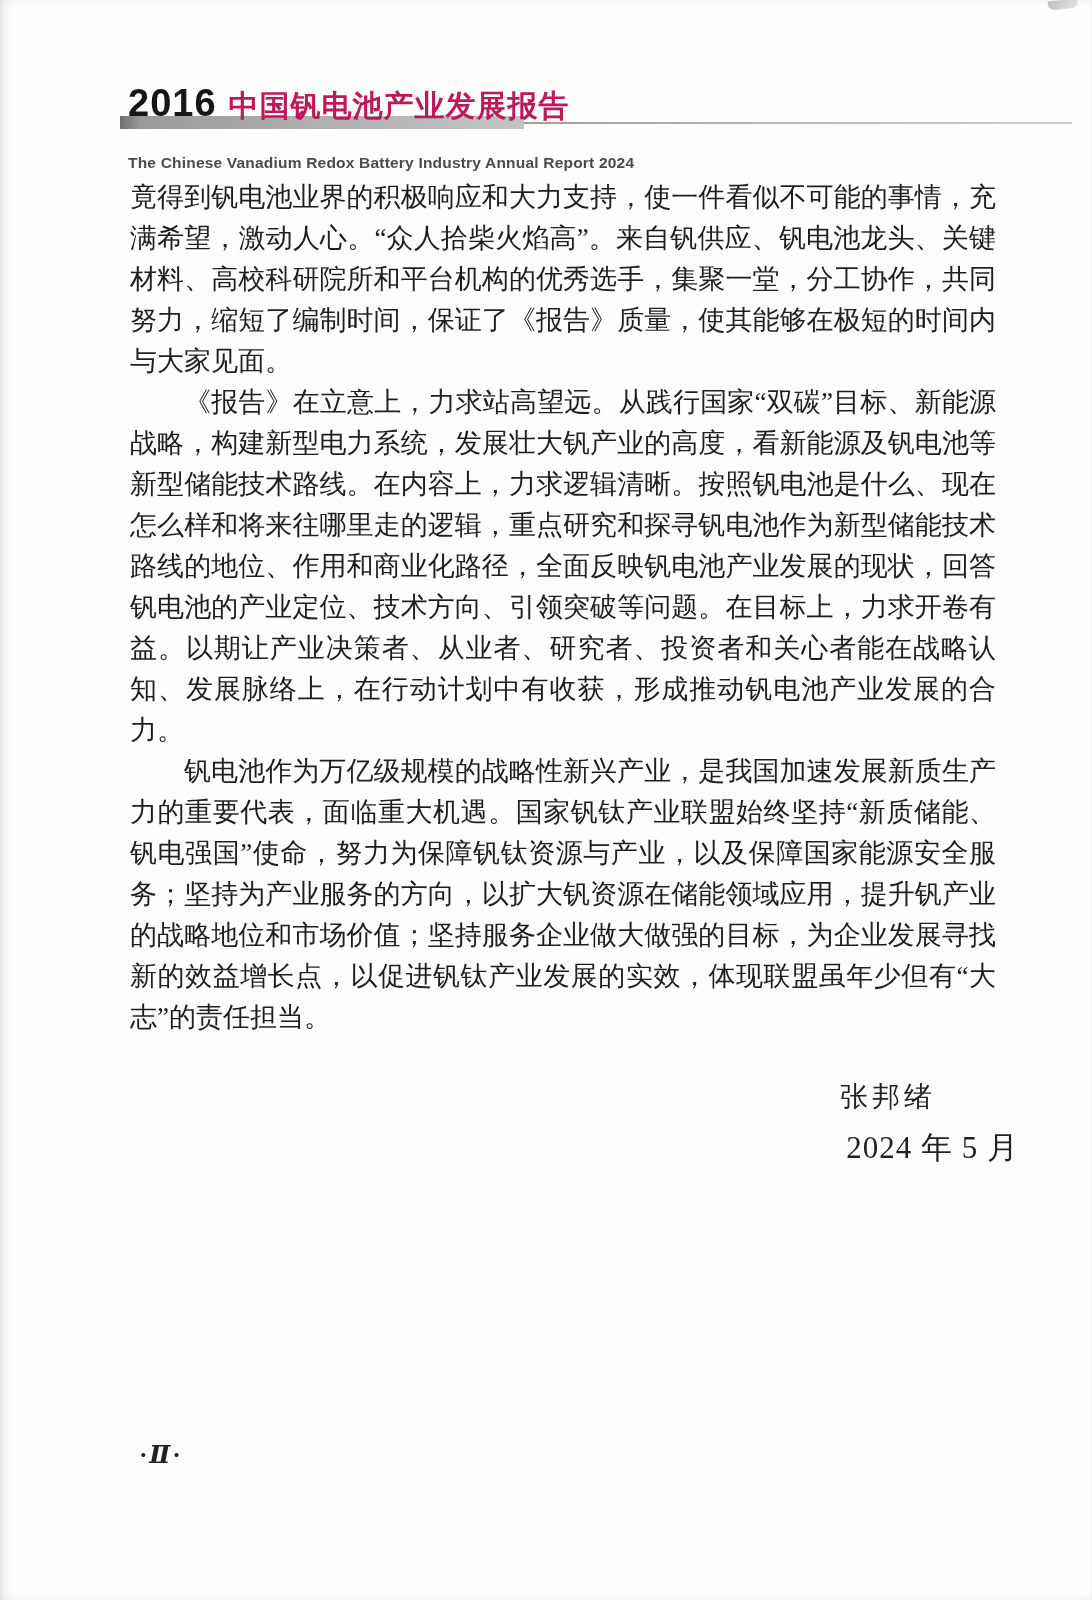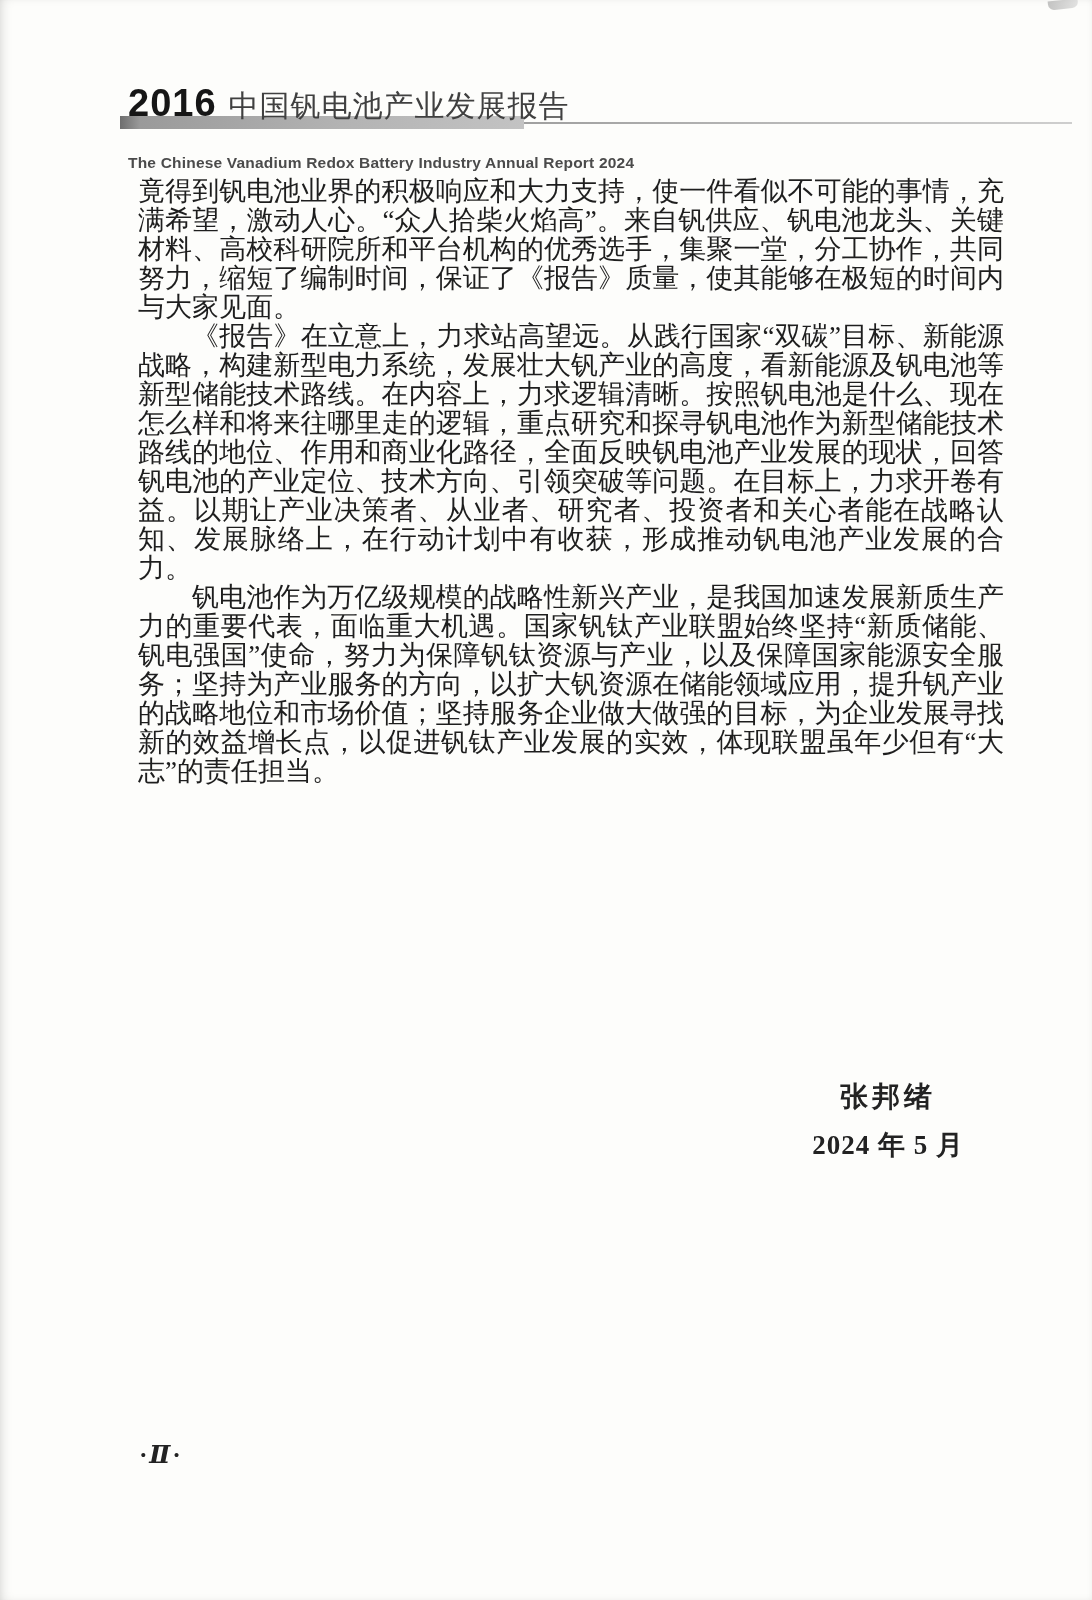--- a/index.html
+++ b/index.html
@@ -31,52 +31,51 @@
   }
   .title-year {
     position:relative; z-index:1;
     font-family:"Liberation Sans","DejaVu Sans",sans-serif;
     font-weight:800; font-size:38px; letter-spacing:1px;
     color:#161616;
   }
   .title-zh {
     position:relative; z-index:1;
     font-family:"Liberation Sans","DejaVu Sans",sans-serif;
-    font-weight:400; font-size:30px; letter-spacing:1px;
-    margin-left:12px; color:#404040;
+    font-weight:700; font-size:30px; letter-spacing:1px;
+    margin-left:12px; color:#be185d;
   }
   .subtitle {
     margin-top:24px;
     font-family:"Liberation Sans","DejaVu Sans",sans-serif;
     font-weight:600; font-size:15.5px; letter-spacing:.2px;
     color:#4b4b4b;
   }
 
   
   .body-text {
-    position:absolute; left:138px; top:177px; width:866px;
+    position:absolute; left:130px; top:177px; width:866px;
     font-family:"Liberation Serif","DejaVu Serif",serif;
-    font-size:27px; line-height:29px;
+    font-size:27px; line-height:41px;
     text-align:justify; text-justify:inter-character;
     word-break:break-all;
     color:#1e1e1e;
   }
   .body-text p { margin:0; text-indent:2em; }
   .body-text p.continuation { text-indent:0; }
 
   
   .signature {
     position:absolute; left:757px; top:1078px; width:262px;
     text-align:center;
     font-family:"Liberation Serif","DejaVu Serif",serif;
     color:#222;
-    font-weight:bold;
   }
   .sig-name { font-size:28px; letter-spacing:4px; }
-  .sig-date { font-size:27px; margin-top:11px; letter-spacing:1px; }
+  .sig-date { font-size:31px; margin-top:11px; letter-spacing:1px;text-align:right; }
 
   
   .page-number {
     position:absolute; left:140px; top:1440px;
     font-family:"Liberation Serif","DejaVu Serif",serif;
     font-style:italic; font-weight:700; font-size:25px;
     letter-spacing:3px; color:#222;
   }
 
   

